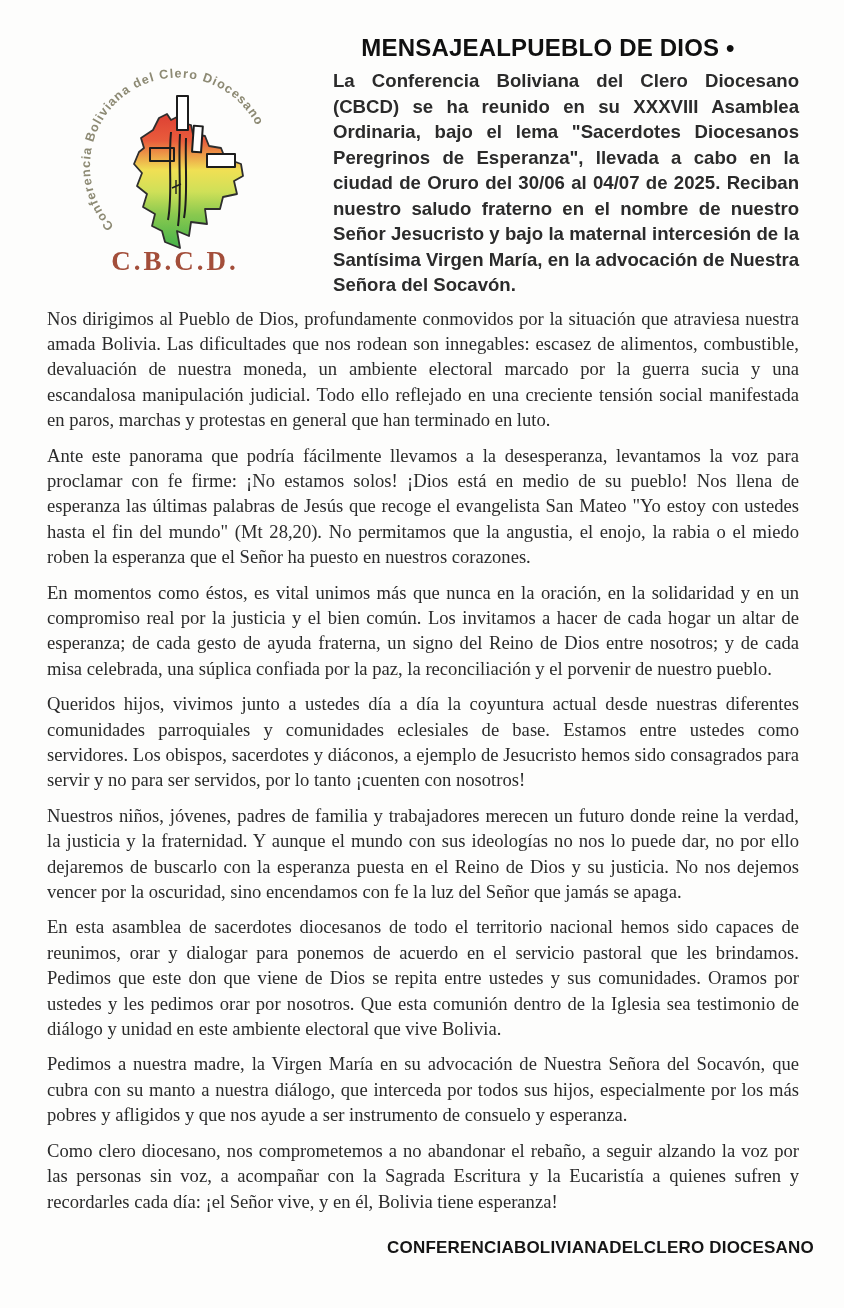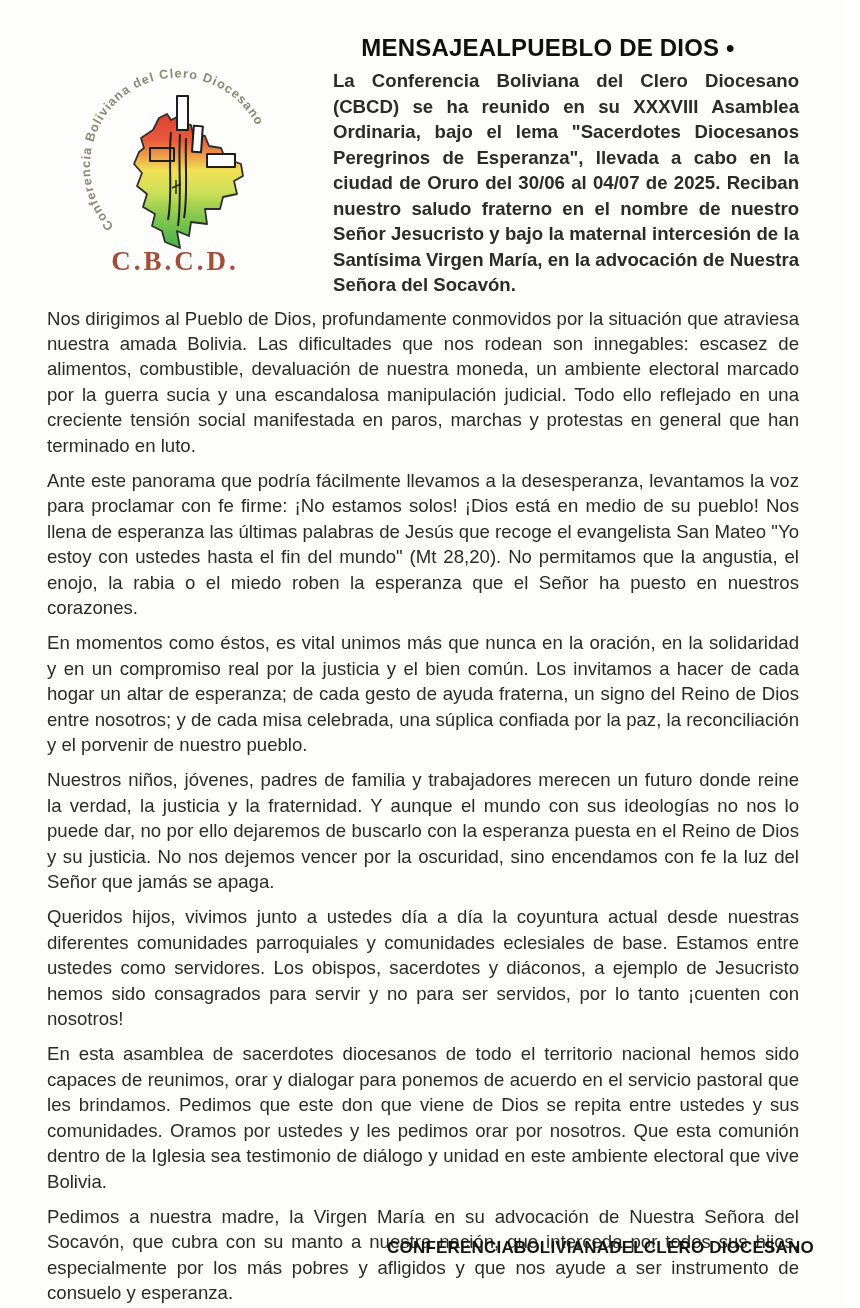--- a/index.html
+++ b/index.html
@@ -44,20 +44,21 @@
     font-weight: bold;
   }
   .body-text {
     margin-top: 8px;
   }
   .body-text p {
     margin: 0 0 10px 0;
     text-align: justify;
     font-size: 18.6px;
     line-height: 25.4px;
+    font-family: Liberation Serif, serif;
   }
   .doc-footer {
     position: absolute;
     left: 0;
     right: 30px;
     top: 1238px;
     text-align: right;
     font-size: 17px;
     font-weight: bold;
     color: #151515;
@@ -117,23 +118,23 @@
       </svg>
     </div>
 
     <div class="intro-text">La Conferencia Boliviana del Clero Diocesano (CBCD) se ha reunido en su XXXVIII Asamblea Ordinaria, bajo el lema "Sacerdotes Diocesanos Peregrinos de Esperanza", llevada a cabo en la ciudad de Oruro del 30/06 al 04/07 de 2025. Reciban nuestro saludo fraterno en el nombre de nuestro Señor Jesucristo y bajo la maternal intercesión de la Santísima Virgen María, en la advocación de Nuestra Señora del Socavón.</div>
   </div>
 
   <div class="body-text">
     <p>Nos dirigimos al Pueblo de Dios, profundamente conmovidos por la situación que atraviesa nuestra amada Bolivia. Las dificultades que nos rodean son innegables: escasez de alimentos, combustible, devaluación de nuestra moneda, un ambiente electoral marcado por la guerra sucia y una escandalosa manipulación judicial. Todo ello reflejado en una creciente tensión social manifestada en paros, marchas y protestas en general que han terminado en luto.</p>
     <p>Ante este panorama que podría fácilmente llevamos a la desesperanza, levantamos la voz para proclamar con fe firme: ¡No estamos solos! ¡Dios está en medio de su pueblo! Nos llena de esperanza las últimas palabras de Jesús que recoge el evangelista San Mateo "Yo estoy con ustedes hasta el fin del mundo" (Mt 28,20). No permitamos que la angustia, el enojo, la rabia o el miedo roben la esperanza que el Señor ha puesto en nuestros corazones.</p>
     <p>En momentos como éstos, es vital unimos más que nunca en la oración, en la solidaridad y en un compromiso real por la justicia y el bien común. Los invitamos a hacer de cada hogar un altar de esperanza; de cada gesto de ayuda fraterna, un signo del Reino de Dios entre nosotros; y de cada misa celebrada, una súplica confiada por la paz, la reconciliación y el porvenir de nuestro pueblo.</p>
+    <p>Queridos hijos, vivimos junto a ustedes día a día la coyuntura actual desde nuestras diferentes comunidades parroquiales y comunidades eclesiales de base. Estamos entre ustedes como servidores. Los obispos, sacerdotes y diáconos, a ejemplo de Jesucristo hemos sido consagrados para servir y no para ser servidos, por lo tanto ¡cuenten con nosotros!</p>
     <p>Nuestros niños, jóvenes, padres de familia y trabajadores merecen un futuro donde reine la verdad, la justicia y la fraternidad. Y aunque el mundo con sus ideologías no nos lo puede dar, no por ello dejaremos de buscarlo con la esperanza puesta en el Reino de Dios y su justicia. No nos dejemos vencer por la oscuridad, sino encendamos con fe la luz del Señor que jamás se apaga.</p>
-    <p>Queridos hijos, vivimos junto a ustedes día a día la coyuntura actual desde nuestras diferentes comunidades parroquiales y comunidades eclesiales de base. Estamos entre ustedes como servidores. Los obispos, sacerdotes y diáconos, a ejemplo de Jesucristo hemos sido consagrados para servir y no para ser servidos, por lo tanto ¡cuenten con nosotros!</p>
     <p>En esta asamblea de sacerdotes diocesanos de todo el territorio nacional hemos sido capaces de reunimos, orar y dialogar para ponemos de acuerdo en el servicio pastoral que les brindamos. Pedimos que este don que viene de Dios se repita entre ustedes y sus comunidades. Oramos por ustedes y les pedimos orar por nosotros. Que esta comunión dentro de la Iglesia sea testimonio de diálogo y unidad en este ambiente electoral que vive Bolivia.</p>
-    <p>Pedimos a nuestra madre, la Virgen María en su advocación de Nuestra Señora del Socavón, que cubra con su manto a nuestra nación, que interceda por todos sus hijos, especialmente por los más pobres y afligidos y que nos ayude a ser instrumento de consuelo y esperanza.</p>
+    <p>Pedimos a nuestra madre, la Virgen María en su advocación de Nuestra Señora del Socavón, que cubra con su manto a nuestra diálogo, que interceda por todos sus hijos, especialmente por los más pobres y afligidos y que nos ayude a ser instrumento de consuelo y esperanza.</p>
     <p>Como clero diocesano, nos comprometemos a no abandonar el rebaño, a seguir alzando la voz por las personas sin voz, a acompañar con la Sagrada Escritura y la Eucaristía a quienes sufren y recordarles cada día: ¡el Señor vive, y en él, Bolivia tiene esperanza!</p>
 
   </div>
 
   <div class="doc-footer">CONFERENCIABOLIVIANADELCLERO DIOCESANO</div>
 
 </div>
 
 </body></html>

